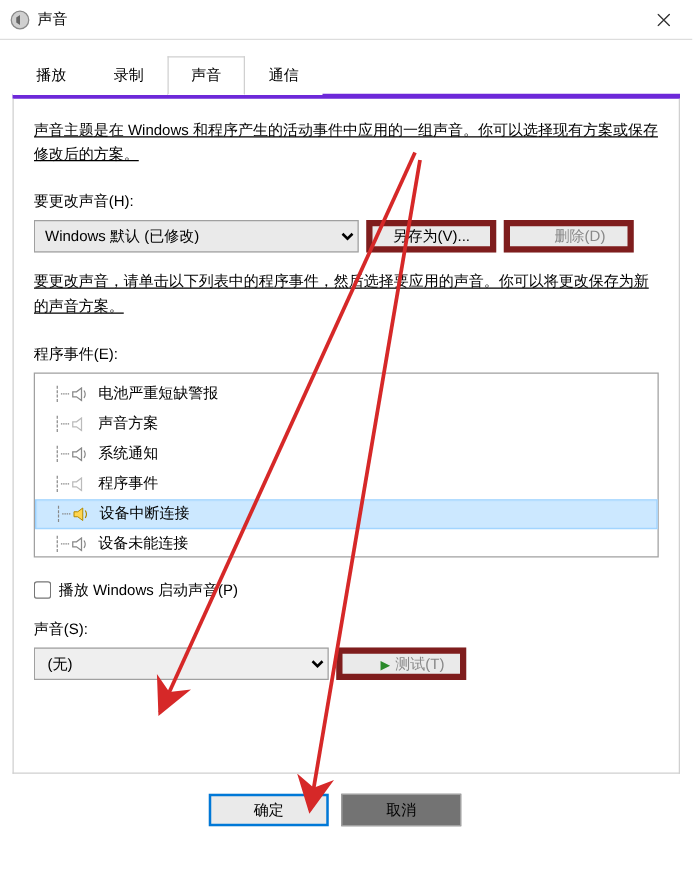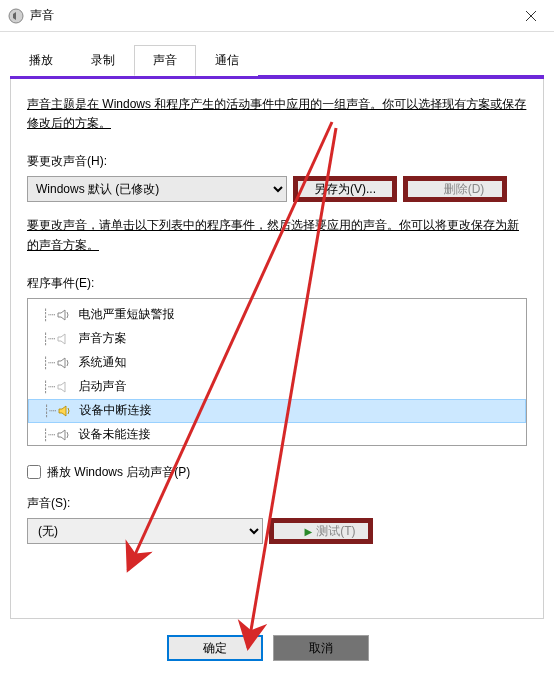--- a/index.html
+++ b/index.html
@@ -106,21 +106,21 @@
           </span>
           <span>系统通知</span>
         </div>
         <div class="eventitem">
           <span class="tree-prefix">┊┈</span>
           <span class="speaker">
             <svg width="14" height="12" viewBox="0 0 14 12">
               <path d="M1 4h3l4-3v10l-4-3H1z" fill="none" stroke="#bbb" stroke-width="1"></path>
             </svg>
           </span>
-          <span>启动声音</span>
+          <span>程序事件</span>
         </div>
         <div class="eventitem selected">
           <span class="tree-prefix">┊┈</span>
           <span class="speaker">
             <svg width="14" height="12" viewBox="0 0 14 12">
               <path d="M1 4h3l4-3v10l-4-3H1z" fill="#ffd54f" stroke="#b08800" stroke-width="0.8"></path>
               <path d="M10 3q2 3 0 6" fill="none" stroke="#b08800" stroke-width="1"></path>
             </svg>
           </span>
           <span>设备中断连接</span>

